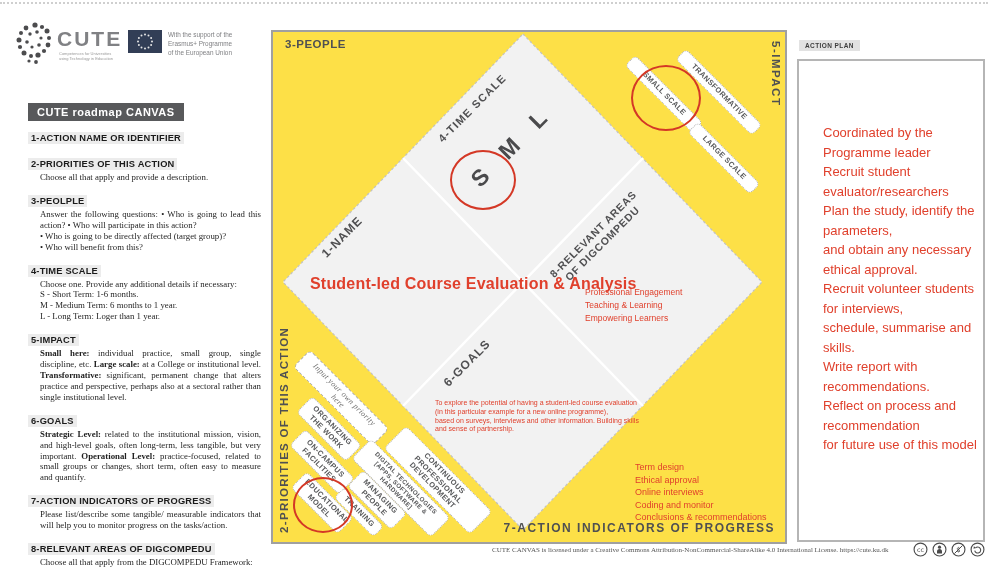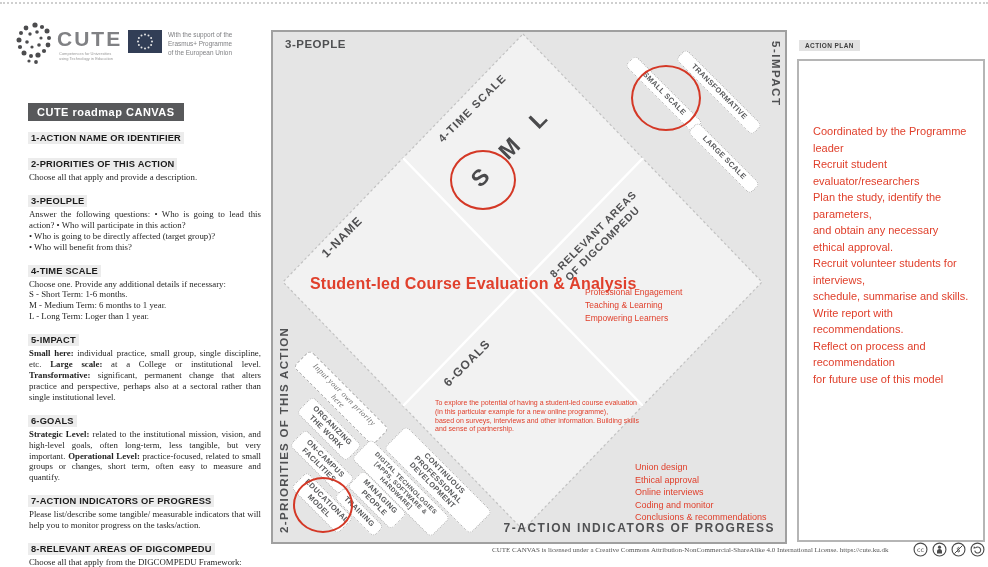--- a/index.html
+++ b/index.html
@@ -17,24 +17,24 @@
   .eu-support{left:168px;top:31px;font-size:6.4px;color:#808184;line-height:1.4;}
 
   
   .sidebar-title{left:28px;top:103px;background:#58595b;color:#fff;font-weight:bold;
     font-size:11px;letter-spacing:.5px;padding:3px 9px 3px;}
   .sidebar{left:28px;top:127px;width:233px;}
   .section{margin-bottom:7px;}
   .section-heading{display:inline-block;background:#ececec;color:#1b1b1b;font-weight:bold;
     font-size:9.3px;letter-spacing:.2px;padding:1px 3px;margin-bottom:2px;}
   .section-body{font-family:"Liberation Serif",serif;font-size:8.8px;line-height:1.24;
-    text-align:justify;margin-left:1px;white-space:pre-line;color:#1f1f1f;}
-
-  
-  .canvas{left:271px;top:30px;width:512px;height:510px;border:2px solid #a0a0a0;background:#e5e5e5;}
+    text-align:justify;margin-left:12px;white-space:pre-line;color:#1f1f1f;}
+
+  
+  .canvas{left:271px;top:30px;width:512px;height:510px;border:2px solid #a0a0a0;background:#fde047;}
   .corner-label{color:#4f5052;font-weight:bold;}
   .label-people{left:12px;top:6px;font-size:11.5px;letter-spacing:.5px;}
   .label-impact{right:3px;top:9px;font-size:11.5px;letter-spacing:1.5px;writing-mode:vertical-rl;}
   .label-priorities{left:5px;bottom:9px;font-size:11.5px;letter-spacing:1.3px;writing-mode:vertical-rl;transform:rotate(180deg);}
   .label-indicators{right:10px;bottom:7px;font-size:12px;letter-spacing:1.5px;}
   .quad-label{color:#505052;font-weight:bold;white-space:pre-line;text-align:center;
     transform:translate(-50%,-50%) rotate(-45deg);}
   .label-timescale{left:199px;top:76px;font-size:11px;letter-spacing:1.2px;}
   .label-name{left:69px;top:205px;font-size:12px;letter-spacing:1px;}
   .label-goals{left:194px;top:331px;font-size:12px;letter-spacing:1px;}
@@ -64,21 +64,21 @@
   .entry{color:#e0402c;}
   .entry-name{left:37px;top:243px;font-weight:bold;font-size:16px;letter-spacing:.2px;}
   .entry-digcompedu{left:312px;top:254px;font-size:8.5px;line-height:1.5;}
   .entry-goals{left:162px;top:367px;font-size:7px;line-height:1.25;}
   .entry-indicators{left:362px;top:429px;font-size:9px;line-height:1.4;}
 
   
   .actionplan-title{left:799px;top:40px;background:#e2e2e2;color:#3d3d3d;font-weight:bold;
     font-size:6.5px;letter-spacing:.4px;padding:2px 6px;}
   .actionplan-box{left:797px;top:59px;width:184px;height:479px;border:2px solid #b5b5b5;background:#fff;}
-  .actionplan-body{left:14px;top:62px;width:160px;color:#e0402c;font-size:11px;line-height:1.5;}
+  .actionplan-body{left:24px;top:62px;width:160px;color:#e0402c;font-size:13px;line-height:1.5;}
 
   
   .license{left:492px;top:546px;font-family:"Liberation Serif",serif;font-size:7px;color:#555;}
   .cc-icons{right:3px;top:542px;display:flex;gap:4px;}
 </style>
 </head>
 <body>
 
 <div class="abs page-top-rule"></div>
 
@@ -231,21 +231,21 @@
       <div>Teaching &amp; Learning</div>
       <div>Empowering Learners</div>
     </div>
   <div class="abs entry entry-goals">
       <div>To explore the potential of having a student-led course evaluation</div>
       <div>(in this particular example for a new online programme),</div>
       <div>based on surveys, interviews and other information.  Building skills</div>
       <div>and sense of partnership.</div>
     </div>
   <div class="abs entry entry-indicators">
-      <div>Union design</div>
+      <div>Term design</div>
       <div>Ethical approval</div>
       <div>Online interviews</div>
       <div>Coding and monitor</div>
       <div>Conclusions &amp; recommendations</div>
     </div>
 </div>
 
 <div class="abs actionplan-title">ACTION PLAN</div>
 <div class="abs actionplan-box">
   <div class="abs actionplan-body">

